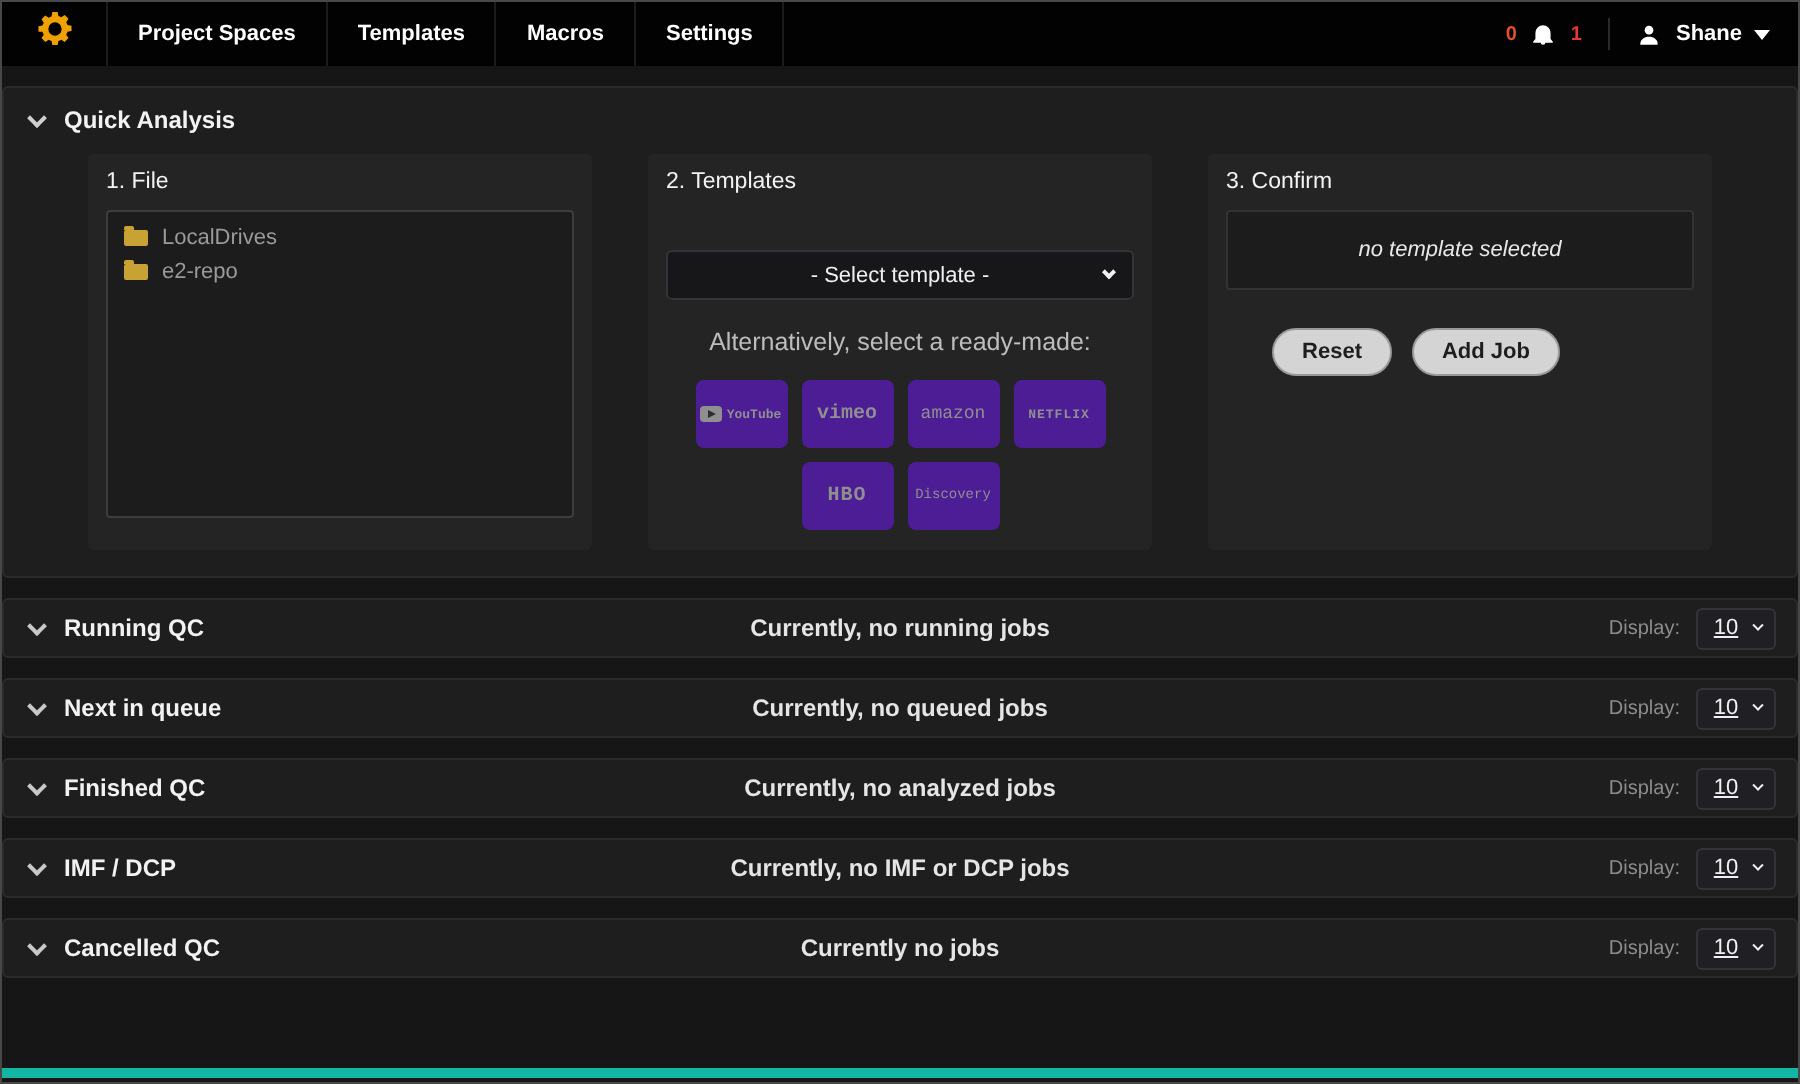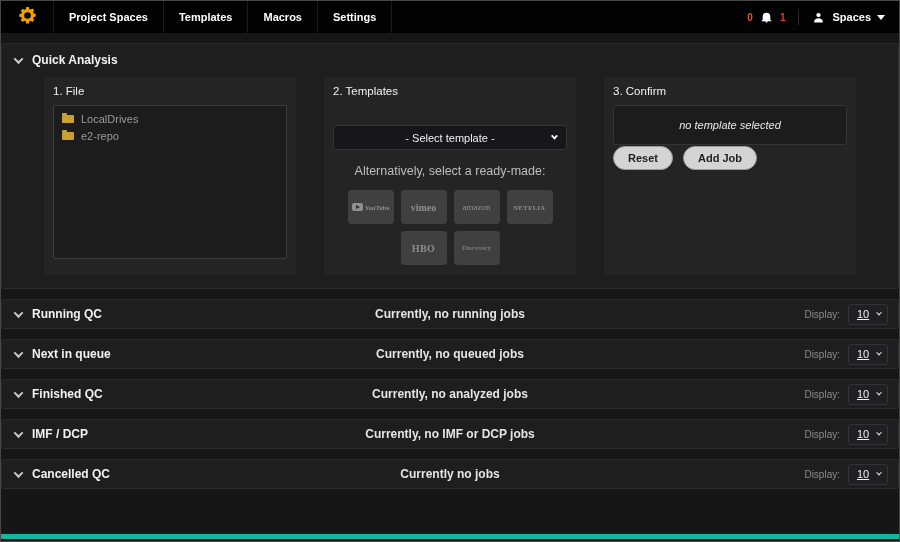--- a/index.html
+++ b/index.html
@@ -53,40 +53,40 @@
   .folder::before { content:""; position:absolute; top:-2px; left:0; width:5px; height:2px;
                     background:#c9a236; border-radius:1px 1px 0 0; }
 
   
   .sel { position:relative; display:flex; align-items:center; justify-content:center;
          background:#17171a; border:1px solid #333338; border-radius:3px; color:#f0f0f0; cursor:pointer; }
   .template-select { width:100%; height:25px; font-size:11px;margin-top:28px; }
   .template-select .chev { position:absolute; right:9px; }
   .alt-text { text-align:center; font-size:12.5px; color:#bdbdbd; margin:14px 0 12px; }
   .brand-grid { display:flex; flex-wrap:wrap; justify-content:center; gap:7px; max-width:210px; margin:0 auto; }
-  .brand-btn { width:46px; height:34px; background:#404040; border:none; border-radius:4px;
+  .brand-btn { width:46px; height:34px; background:#4c1d95; border:none; border-radius:4px;
                color:#8f8f8f; display:flex; align-items:center; justify-content:center; gap:2px; cursor:pointer;
-               font-family:Liberation Serif, serif; }
+               font-family:Liberation Mono, monospace; }
   .b-youtube { font-size:6.5px; font-weight:bold; }
   .yt-badge { width:11px; height:8px; background:#8f8f8f; border-radius:2px; position:relative; flex:0 0 auto; }
   .yt-badge::after { content:""; position:absolute; left:4px; top:2px; width:0; height:0;
                      border-left:4px solid #2e2e31; border-top:2px solid transparent; border-bottom:2px solid transparent; }
   .b-vimeo { font-size:10px; font-weight:bold; }
   .b-amazon { font-size:9px; }
   .b-netflix { font-size:6.5px; font-weight:bold; letter-spacing:.5px; }
   .b-hbo { font-size:10px; font-weight:bold; letter-spacing:.5px; }
   .b-discovery { font-size:7px; }
 
   
   .files-box { height:102px; background:#1c1c1c; border:1px solid #333; border-radius:2px;
                display:flex; align-items:center; justify-content:center; }
   .tpl-box { height:40px; margin-top:8px; background:#1c1c1c; border:1px solid #333; border-radius:2px;
              display:flex; align-items:center; justify-content:center; }
   .placeholder { font-size:11px; font-style:italic; color:#e8e8e8; }
-  .btn-row { display:flex; justify-content:flex-start; gap:10px; margin-top:1px; padding-right:44px; }
+  .btn-row { display:flex; justify-content:center; gap:10px; margin-top:19px; padding-right:44px; }
   .pill { background:#d4d4d4; color:#1e1e1e; border:1px solid #9a9a9a; border-radius:13px;
           font-size:11px; font-weight:bold; padding:5px 14px; cursor:pointer;
           font-family:"Liberation Sans","DejaVu Sans",sans-serif; }
 
   
   .row { position:relative; height:30px; background:#1e1e1e; border:1px solid #2b2b2b; border-radius:3px;
          display:flex; align-items:center; }
   .row-left { display:flex; align-items:center; gap:10px; padding-left:13px; color:#c8c8c8; cursor:pointer; }
   .row-title { font-size:12px; font-weight:bold; color:#f2f2f2; }
   .row-status { position:absolute; left:50%; top:50%; transform:translate(-50%,-50%);
@@ -125,21 +125,21 @@
     </span>
     <span class="count count-bell">1</span>
     <span class="nav-divider"></span>
     <span class="icon-btn">
       <svg width="13" height="13" viewBox="0 0 24 24" fill="#fff">
           <circle cx="12" cy="7.5" r="4"></circle>
           <path d="M4 20c0-4 3.8-6.5 8-6.5s8 2.5 8 6.5v1H4z"></path>
         </svg>
     </span>
     <span class="user-menu">
-      <span>Spaces</span>
+      <span>Shane</span>
       <span class="caret"></span>
     </span>
   </div>
 </header>
 
 <main>
 
   <section class="qa-panel">
     <div class="qa-header">
       <span class="chev"></span>

